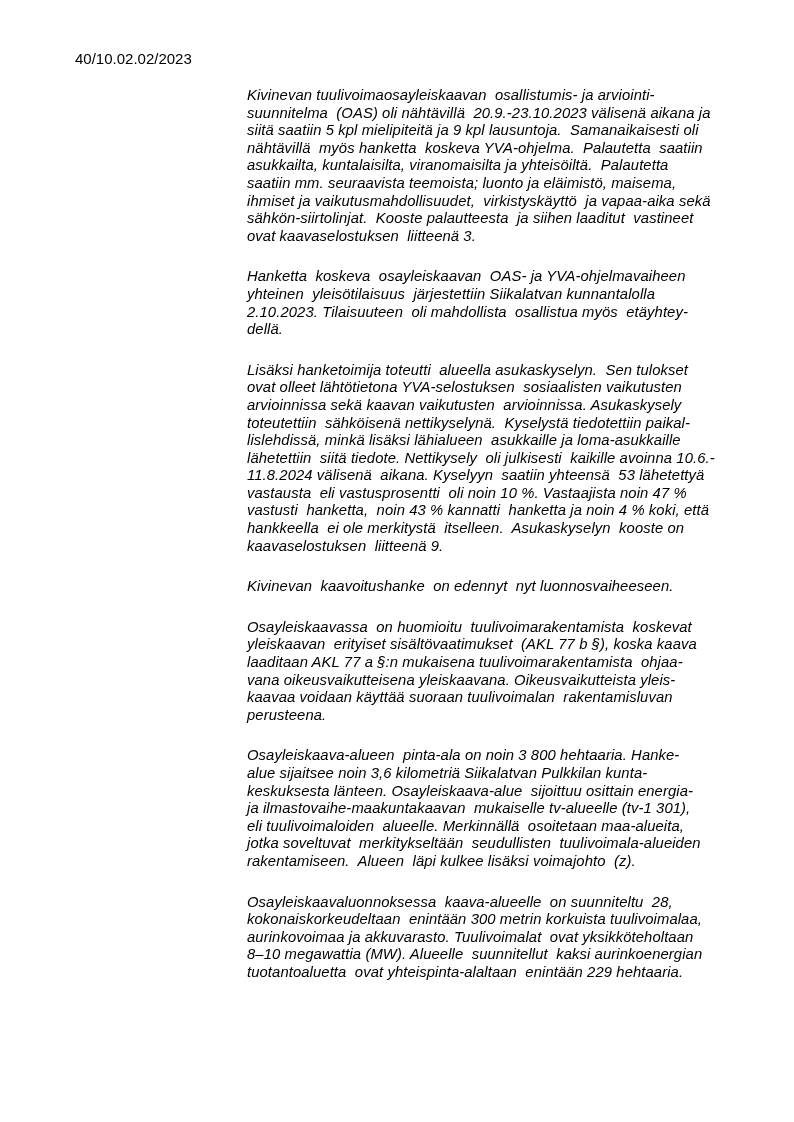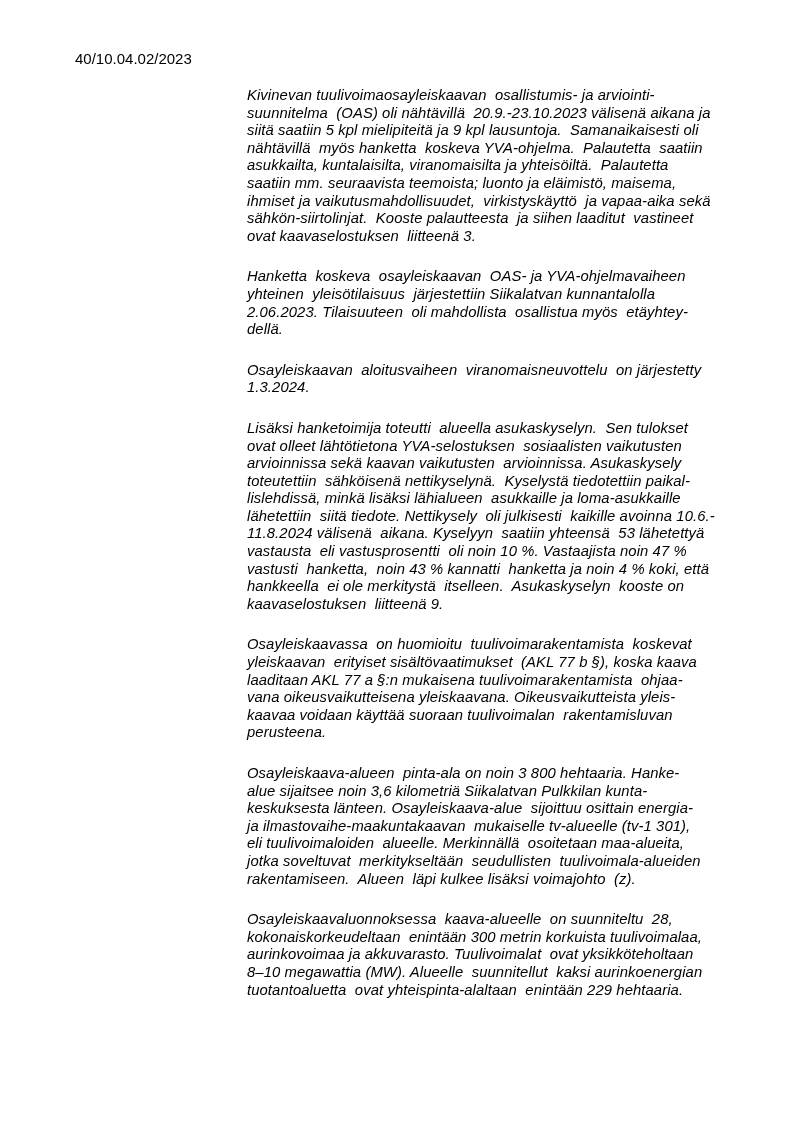--- a/index.html
+++ b/index.html
@@ -39,49 +39,48 @@
     font-style: italic;
   }
   .body-text p:last-child {
     margin-bottom: 0;
   }
 </style>
 </head>
 <body>
 
 <div class="page">
-  <div class="ref-number">40/10.04.02/2023</div>
+  <div class="ref-number">40/10.02.02/2023</div>
 
   <div class="body-text">
     <p>Kivinevan tuulivoimaosayleiskaavan  osallistumis- ja arviointi-
 suunnitelma  (OAS) oli nähtävillä  20.9.-23.10.2023 välisenä aikana ja
 siitä saatiin 5 kpl mielipiteitä ja 9 kpl lausuntoja.  Samanaikaisesti oli
 nähtävillä  myös hanketta  koskeva YVA-ohjelma.  Palautetta  saatiin
 asukkailta, kuntalaisilta, viranomaisilta ja yhteisöiltä.  Palautetta
 saatiin mm. seuraavista teemoista; luonto ja eläimistö, maisema,
 ihmiset ja vaikutusmahdollisuudet,  virkistyskäyttö  ja vapaa-aika sekä
 sähkön-siirtolinjat.  Kooste palautteesta  ja siihen laaditut  vastineet
 ovat kaavaselostuksen  liitteenä 3.</p>
     <p>Hanketta  koskeva  osayleiskaavan  OAS- ja YVA-ohjelmavaiheen
 yhteinen  yleisötilaisuus  järjestettiin Siikalatvan kunnantalolla
-2.06.2023. Tilaisuuteen  oli mahdollista  osallistua myös  etäyhtey-
+2.10.2023. Tilaisuuteen  oli mahdollista  osallistua myös  etäyhtey-
 dellä.</p>
-    <p>Osayleiskaavan  aloitusvaiheen  viranomaisneuvottelu  on järjestetty
-1.3.2024.</p>
     <p>Lisäksi hanketoimija toteutti  alueella asukaskyselyn.  Sen tulokset
 ovat olleet lähtötietona YVA-selostuksen  sosiaalisten vaikutusten
 arvioinnissa sekä kaavan vaikutusten  arvioinnissa. Asukaskysely
 toteutettiin  sähköisenä nettikyselynä.  Kyselystä tiedotettiin paikal-
 lislehdissä, minkä lisäksi lähialueen  asukkaille ja loma-asukkaille
 lähetettiin  siitä tiedote. Nettikysely  oli julkisesti  kaikille avoinna 10.6.-
 11.8.2024 välisenä  aikana. Kyselyyn  saatiin yhteensä  53 lähetettyä
 vastausta  eli vastusprosentti  oli noin 10 %. Vastaajista noin 47 %
 vastusti  hanketta,  noin 43 % kannatti  hanketta ja noin 4 % koki, että
 hankkeella  ei ole merkitystä  itselleen.  Asukaskyselyn  kooste on
 kaavaselostuksen  liitteenä 9.</p>
+    <p>Kivinevan  kaavoitushanke  on edennyt  nyt luonnosvaiheeseen.</p>
     <p>Osayleiskaavassa  on huomioitu  tuulivoimarakentamista  koskevat
 yleiskaavan  erityiset sisältövaatimukset  (AKL 77 b §), koska kaava
 laaditaan AKL 77 a §:n mukaisena tuulivoimarakentamista  ohjaa-
 vana oikeusvaikutteisena yleiskaavana. Oikeusvaikutteista yleis-
 kaavaa voidaan käyttää suoraan tuulivoimalan  rakentamisluvan
 perusteena.</p>
     <p>Osayleiskaava-alueen  pinta-ala on noin 3 800 hehtaaria. Hanke-
 alue sijaitsee noin 3,6 kilometriä Siikalatvan Pulkkilan kunta-
 keskuksesta länteen. Osayleiskaava-alue  sijoittuu osittain energia-
 ja ilmastovaihe-maakuntakaavan  mukaiselle tv-alueelle (tv-1 301),

